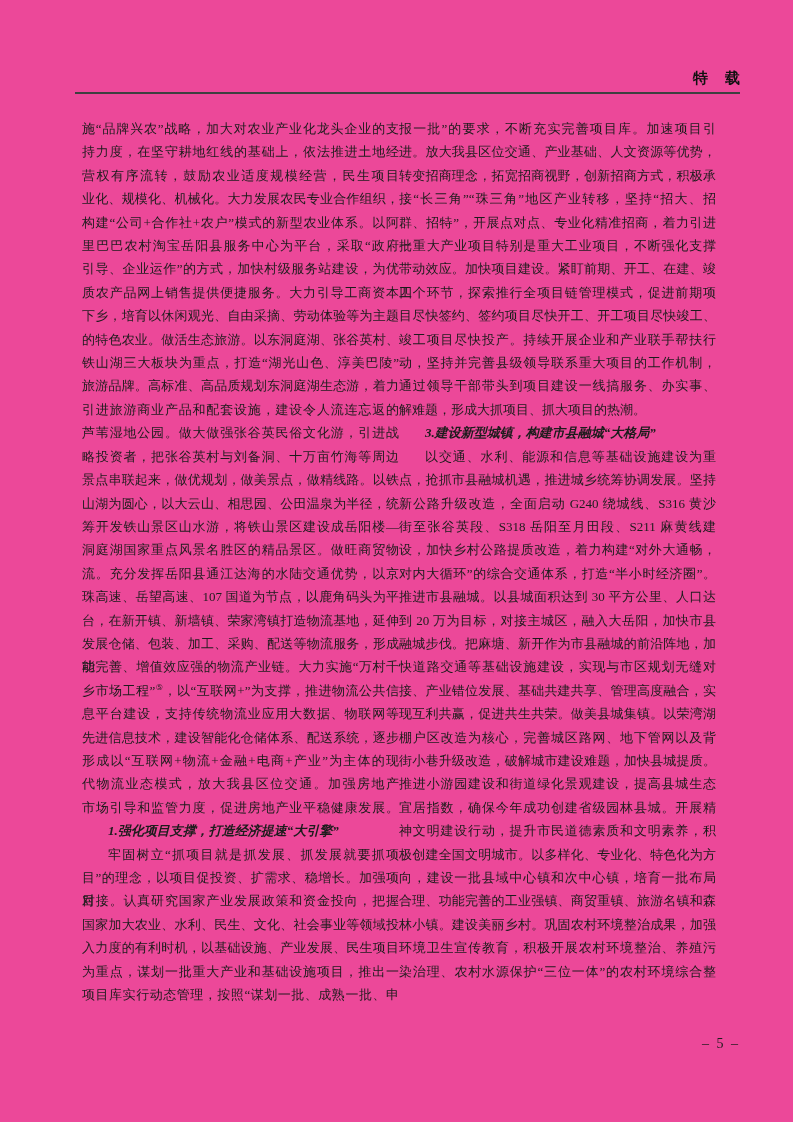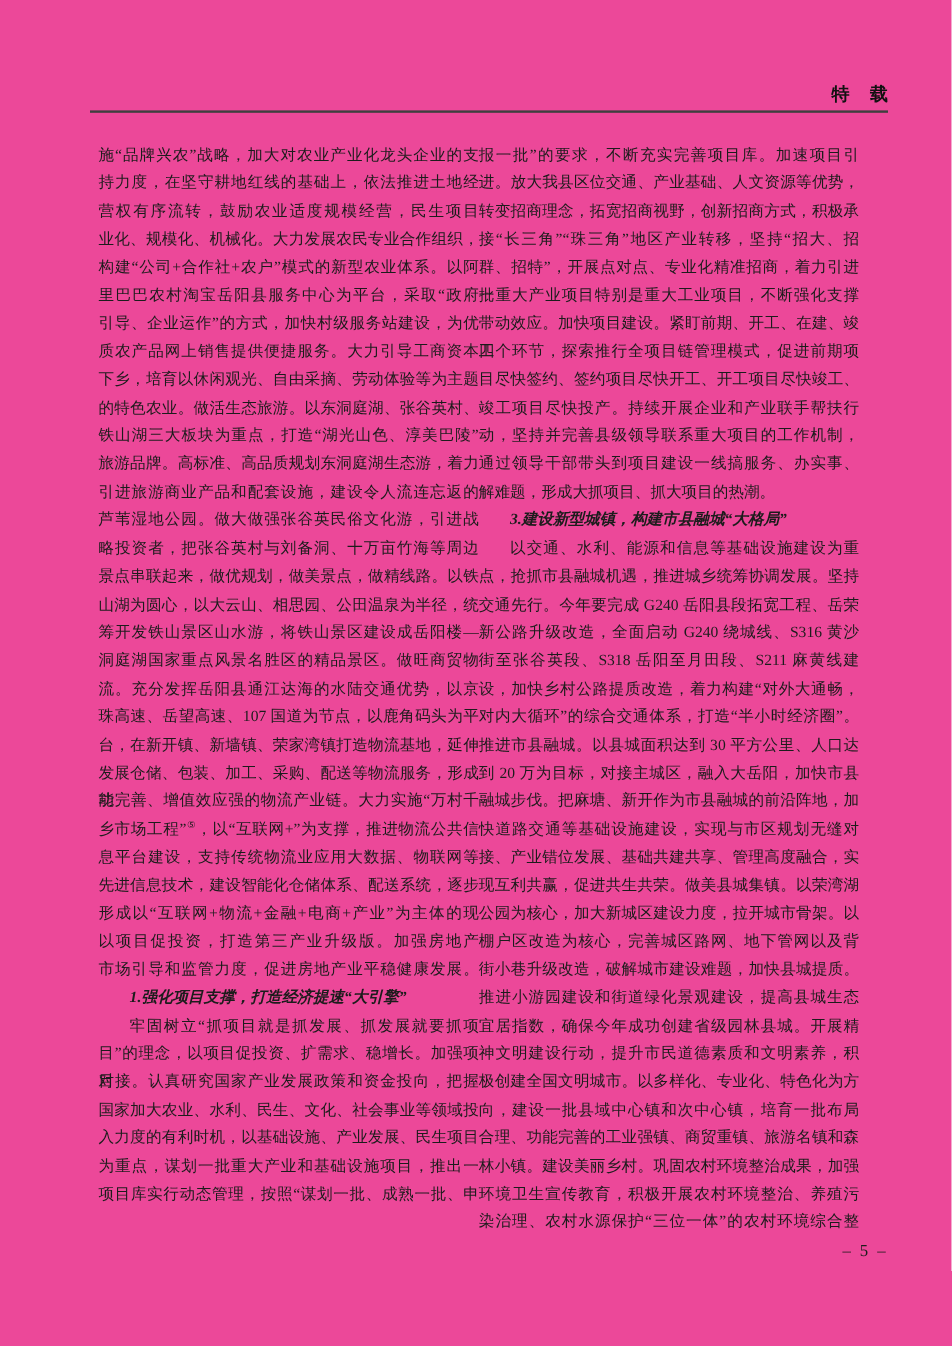--- a/index.html
+++ b/index.html
@@ -125,21 +125,21 @@
         <div class="line line-justify">洞庭湖国家重点风景名胜区的精品景区。做旺商贸物</div>
         <div class="line line-justify">流。充分发挥岳阳县通江达海的水陆交通优势，以京</div>
         <div class="line line-justify">珠高速、岳望高速、107 国道为节点，以鹿角码头为平</div>
         <div class="line line-justify">台，在新开镇、新墙镇、荣家湾镇打造物流基地，延伸</div>
         <div class="line line-justify">发展仓储、包装、加工、采购、配送等物流服务，形成功</div>
         <div class="line line-justify">能完善、增值效应强的物流产业链。大力实施“万村千</div>
         <div class="line line-justify">乡市场工程”<sup>⑤</sup>，以“互联网+”为支撑，推进物流公共信</div>
         <div class="line line-justify">息平台建设，支持传统物流业应用大数据、物联网等</div>
         <div class="line line-justify">先进信息技术，建设智能化仓储体系、配送系统，逐步</div>
         <div class="line line-justify">形成以“互联网+物流+金融+电商+产业”为主体的现</div>
-        <div class="line line-justify">以项目促投资，打造第三产业升级版。加强房地产</div>
+        <div class="line line-justify">代物流业态模式，放大我县区位交通。加强房地产</div>
         <div class="line line-justify">市场引导和监管力度，促进房地产业平稳健康发展。</div>
         <div class="line line-heading">1.强化项目支撑，打造经济提速“大引擎”</div>
         <div class="line line-indent line-justify">牢固树立“抓项目就是抓发展、抓发展就要抓项</div>
         <div class="line line-justify">目”的理念，以项目促投资、扩需求、稳增长。加强项目</div>
         <div class="line line-justify">对接。认真研究国家产业发展政策和资金投向，把握</div>
         <div class="line line-justify">国家加大农业、水利、民生、文化、社会事业等领域投</div>
         <div class="line line-justify">入力度的有利时机，以基础设施、产业发展、民生项目</div>
         <div class="line line-justify">为重点，谋划一批重大产业和基础设施项目，推出一</div>
         <div class="line line-justify">项目库实行动态管理，按照“谋划一批、成熟一批、申</div>
       </div>
@@ -153,32 +153,30 @@
         <div class="line line-justify">带动效应。加快项目建设。紧盯前期、开工、在建、竣工</div>
         <div class="line line-justify">四个环节，探索推行全项目链管理模式，促进前期项</div>
         <div class="line line-justify">目尽快签约、签约项目尽快开工、开工项目尽快竣工、</div>
         <div class="line line-justify">竣工项目尽快投产。持续开展企业和产业联手帮扶行</div>
         <div class="line line-justify">动，坚持并完善县级领导联系重大项目的工作机制，</div>
         <div class="line line-justify">通过领导干部带头到项目建设一线搞服务、办实事、</div>
         <div class="line line-end">解难题，形成大抓项目、抓大项目的热潮。</div>
         <div class="line line-heading">3.建设新型城镇，构建市县融城“大格局”</div>
         <div class="line line-indent line-justify">以交通、水利、能源和信息等基础设施建设为重</div>
         <div class="line line-justify">点，抢抓市县融城机遇，推进城乡统筹协调发展。坚持</div>
-        <div class="line line-justify">交通先行。今年要完成 G240 岳阳县段拓宽工程、岳荣</div>
         <div class="line line-justify">新公路升级改造，全面启动 G240 绕城线、S316 黄沙</div>
         <div class="line line-justify">街至张谷英段、S318 岳阳至月田段、S211 麻黄线建</div>
         <div class="line line-justify">设，加快乡村公路提质改造，着力构建“对外大通畅，</div>
         <div class="line line-justify">对内大循环”的综合交通体系，打造“半小时经济圈”。</div>
         <div class="line line-justify">推进市县融城。以县城面积达到 30 平方公里、人口达</div>
         <div class="line line-justify">到 20 万为目标，对接主城区，融入大岳阳，加快市县</div>
         <div class="line line-justify">融城步伐。把麻塘、新开作为市县融城的前沿阵地，加</div>
         <div class="line line-justify">快道路交通等基础设施建设，实现与市区规划无缝对</div>
         <div class="line line-justify">接、产业错位发展、基础共建共享、管理高度融合，实</div>
         <div class="line line-justify">现互利共赢，促进共生共荣。做美县城集镇。以荣湾湖</div>
-        <div class="line line-justify">公园为核心，加大新城区建设力度，拉开城市骨架。以</div>
         <div class="line line-justify">棚户区改造为核心，完善城区路网、地下管网以及背</div>
         <div class="line line-justify">街小巷升级改造，破解城市建设难题，加快县城提质。</div>
         <div class="line line-justify">推进小游园建设和街道绿化景观建设，提高县城生态</div>
         <div class="line line-justify">宜居指数，确保今年成功创建省级园林县城。开展精</div>
         <div class="line line-justify">神文明建设行动，提升市民道德素质和文明素养，积</div>
         <div class="line line-justify">极创建全国文明城市。以多样化、专业化、特色化为方</div>
         <div class="line line-justify">向，建设一批县域中心镇和次中心镇，培育一批布局</div>
         <div class="line line-justify">合理、功能完善的工业强镇、商贸重镇、旅游名镇和森</div>
         <div class="line line-justify">林小镇。建设美丽乡村。巩固农村环境整治成果，加强</div>
         <div class="line line-justify">环境卫生宣传教育，积极开展农村环境整治、养殖污</div>

